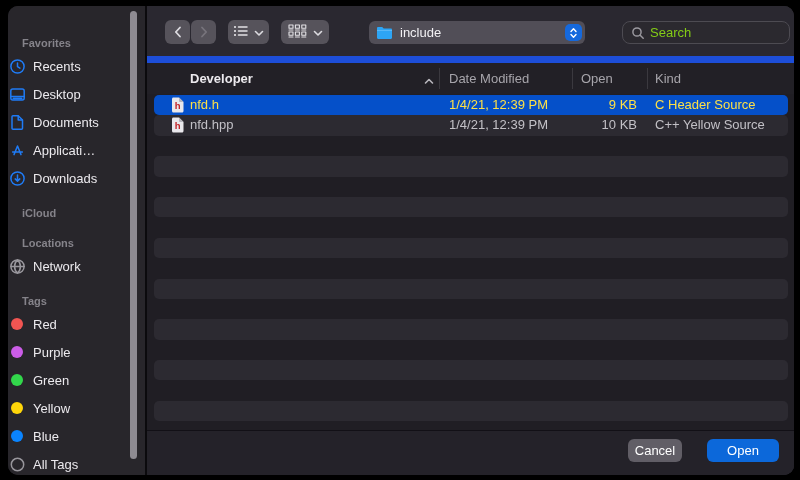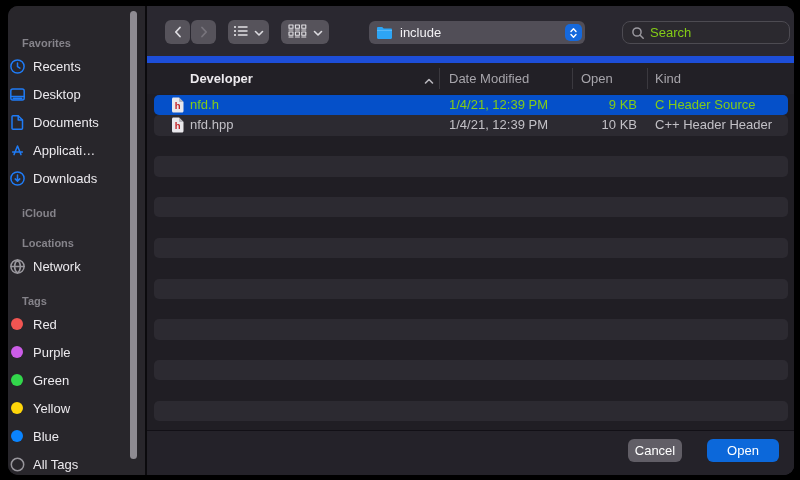--- a/index.html
+++ b/index.html
@@ -64,21 +64,21 @@
   .hdiv { position:absolute; top:5px; width:1px; height:21px; background:#3b393f; }
   .hd1 { left:292px; } .hd2 { left:425px; } .hd3 { left:500px; }
 
   .rows { position:absolute; left:7px; top:32px; right:6px; bottom:0; overflow:hidden; }
   .row { position:relative; height:20.4px; border-radius:5px; }
   .row.striped { background:#2c2a31; }
   .row.sel { background:#0550c9; }
   .row .ricon { position:absolute; left:17px; top:2px; }
   .row .c { position:absolute; top:0; height:20.4px; line-height:20.4px;
     font-size:13px; color:#c2c0c6; white-space:nowrap; }
-  .row.sel .c { color:#84cc16; }
+  .row.sel .c { color:#fde047; }
   .row .name { left:36px; }
   .row .date { left:295px; }
   .row .size { left:380px; width:103px; text-align:right; }
   .row .kind { left:501px; }
 
   
   .bottombar { position:absolute; left:0; right:0; bottom:0; height:45px;
     background:#242229; border-top:1px solid #121016; }
   .btn { position:absolute; top:8px; height:23px; border:none; border-radius:6px;
     font-size:13px; font-weight:500; color:#fff;
@@ -286,21 +286,21 @@
           </div>
           <div class="row striped">
             <span class="ricon"><svg width="13" height="16" viewBox="0 0 13 16">
                 <path d="M1 2c0-.8.6-1.5 1.4-1.5H8l4.5 4.5v9c0 .8-.6 1.5-1.4 1.5H2.4C1.6 15.5 1 14.8 1 14z" fill="#e9e8ec"></path>
                 <path d="M8 .5 12.5 5H9c-.6 0-1-.4-1-1z" fill="#b6b5bc"></path>
                 <text x="6.6" y="12.4" fill="#c22026" font-size="9.5" font-weight="bold" font-family="Liberation Sans,DejaVu Sans,sans-serif" text-anchor="middle">h</text>
               </svg></span>
             <span class="c name">nfd.hpp</span>
             <span class="c date">1/4/21, 12:39 PM</span>
             <span class="c size">10 KB</span>
-            <span class="c kind">C++ Header Header</span>
+            <span class="c kind">C++ Yellow Source</span>
           </div>
           <div class="row"></div>
           <div class="row striped"></div>
           <div class="row"></div>
           <div class="row striped"></div>
           <div class="row"></div>
           <div class="row striped"></div>
           <div class="row"></div>
           <div class="row striped"></div>
           <div class="row"></div>

